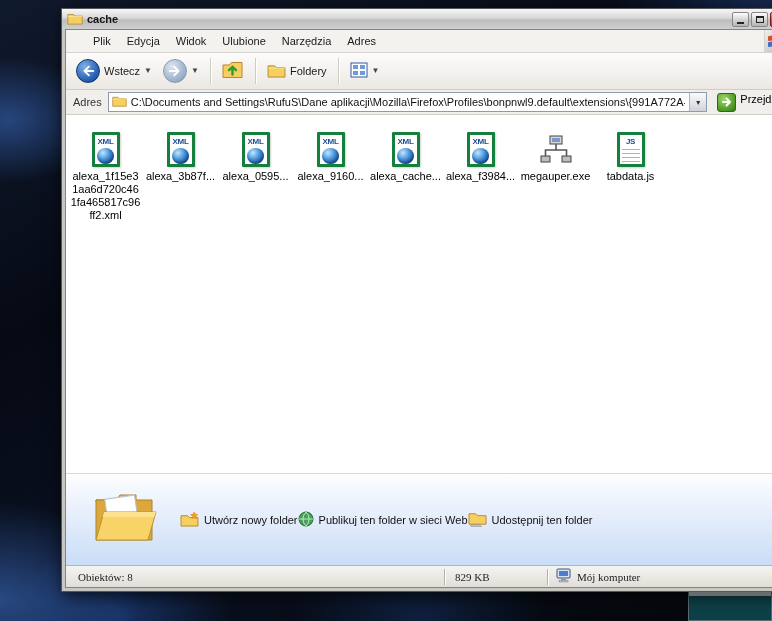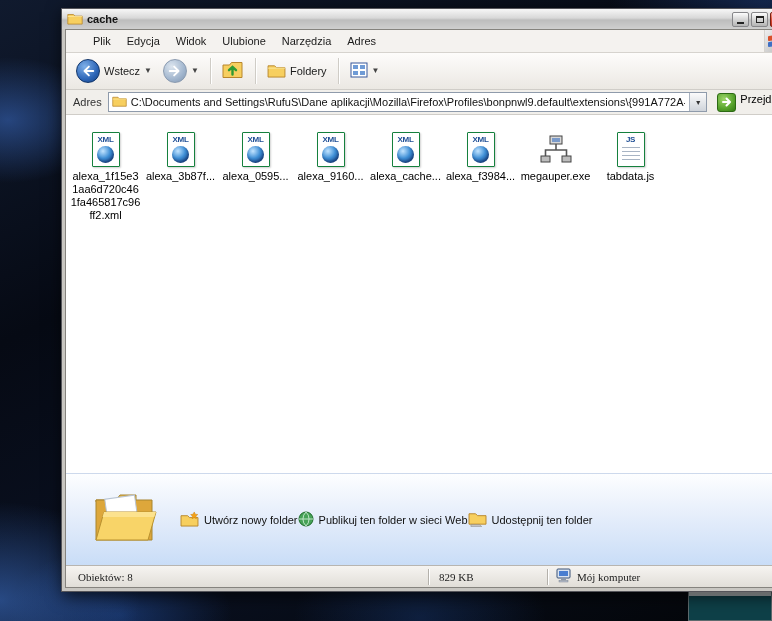--- a/index.html
+++ b/index.html
@@ -106,21 +106,21 @@
   }
 
   
   .content { flex:1; background:#fff; min-height:0; overflow:hidden; }
   .files { display:flex; align-items:flex-start; padding:12px 2px 0 2px; }
   .file-item { width:75px; display:flex; flex-direction:column; align-items:center; flex:0 0 75px; }
   .file-iconbox { height:40px; display:flex; align-items:flex-end; justify-content:center; }
   .file-label { margin-top:3px; text-align:center; line-height:13px; white-space:pre-line; color:#000; }
 
   .doc-icon {
-    width:28px; height:35px; background:#fff; border:1px solid #15803d; border-radius:1px;
+    width:28px; height:35px; background:#fff; border:3px solid #15803d; border-radius:1px;
     box-shadow:1px 1px 2px rgba(0,0,0,.18);
     display:flex; flex-direction:column; align-items:center;
   }
   .doc-badge { font-size:8px; font-weight:bold; color:#1d4d94; margin-top:2px; letter-spacing:-.3px; }
   .doc-globe {
     width:17px; height:17px; border-radius:50%; margin-top:2px;
     background:radial-gradient(circle at 35% 30%, #c2e4ff, #3f8fd6 45%, #1b4f96 85%);
     box-shadow:inset -1px -2px 3px rgba(0,0,40,.35);
   }
   .doc-lines { width:18px; height:14px; margin-top:3px;
@@ -135,21 +135,21 @@
   .big-folder { margin-right:22px; }
   .task { display:flex; align-items:center; gap:5px; background:none; border:none; font:11px "Liberation Sans",sans-serif; color:#101010; }
 
   
   .statusbar {
     flex:0 0 22px; background:linear-gradient(#f6f4f1,#e1ded8);
     border-top:1px solid #b8b5b0; display:flex; align-items:center; color:#222;font-family:Liberation Serif, serif;
   }
   .sb-sec1 { flex:1; padding-left:12px; }
   .sb-div { width:1px; height:16px; background:#b4b1ab; box-shadow:1px 0 0 #fff; }
-  .sb-sec2 { width:118px; padding-left:10px; }
+  .sb-sec2 { width:102px; padding-left:10px; }
   .sb-sec3 { width:238px; padding-left:8px; display:flex; align-items:center; gap:5px; }
   .grip { margin-left:auto; margin-right:1px; align-self:flex-end; }
 </style>
 </head>
 <body>
 
 <div class="desktop">
 
   <div class="bg-window">
     <div class="bg-window-top"></div>

